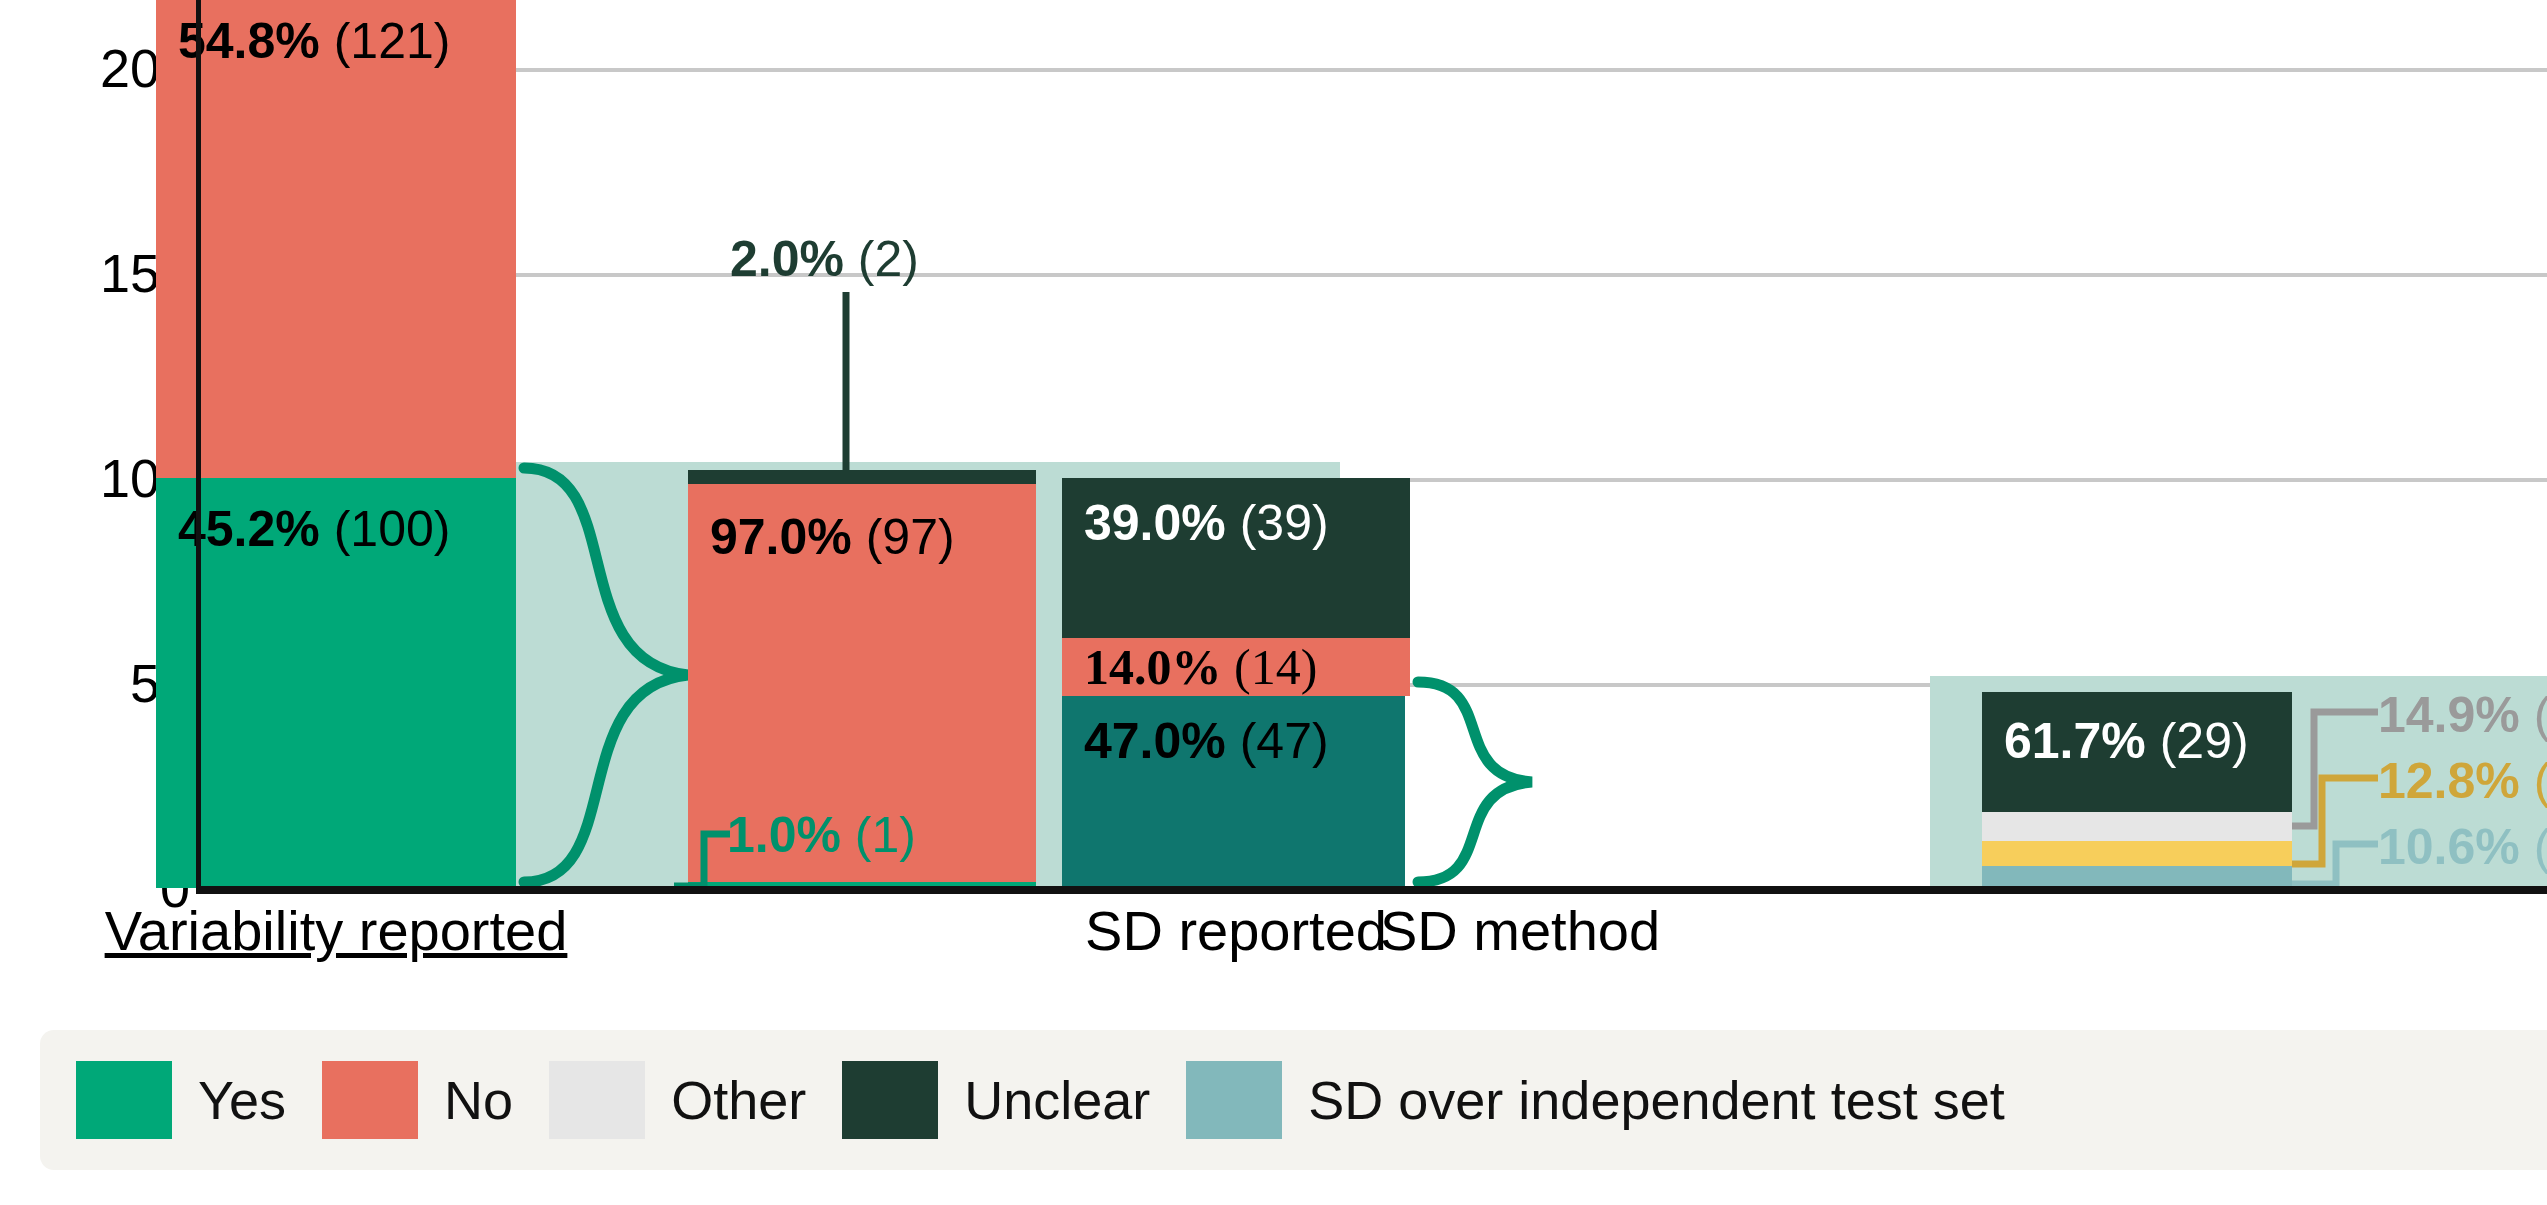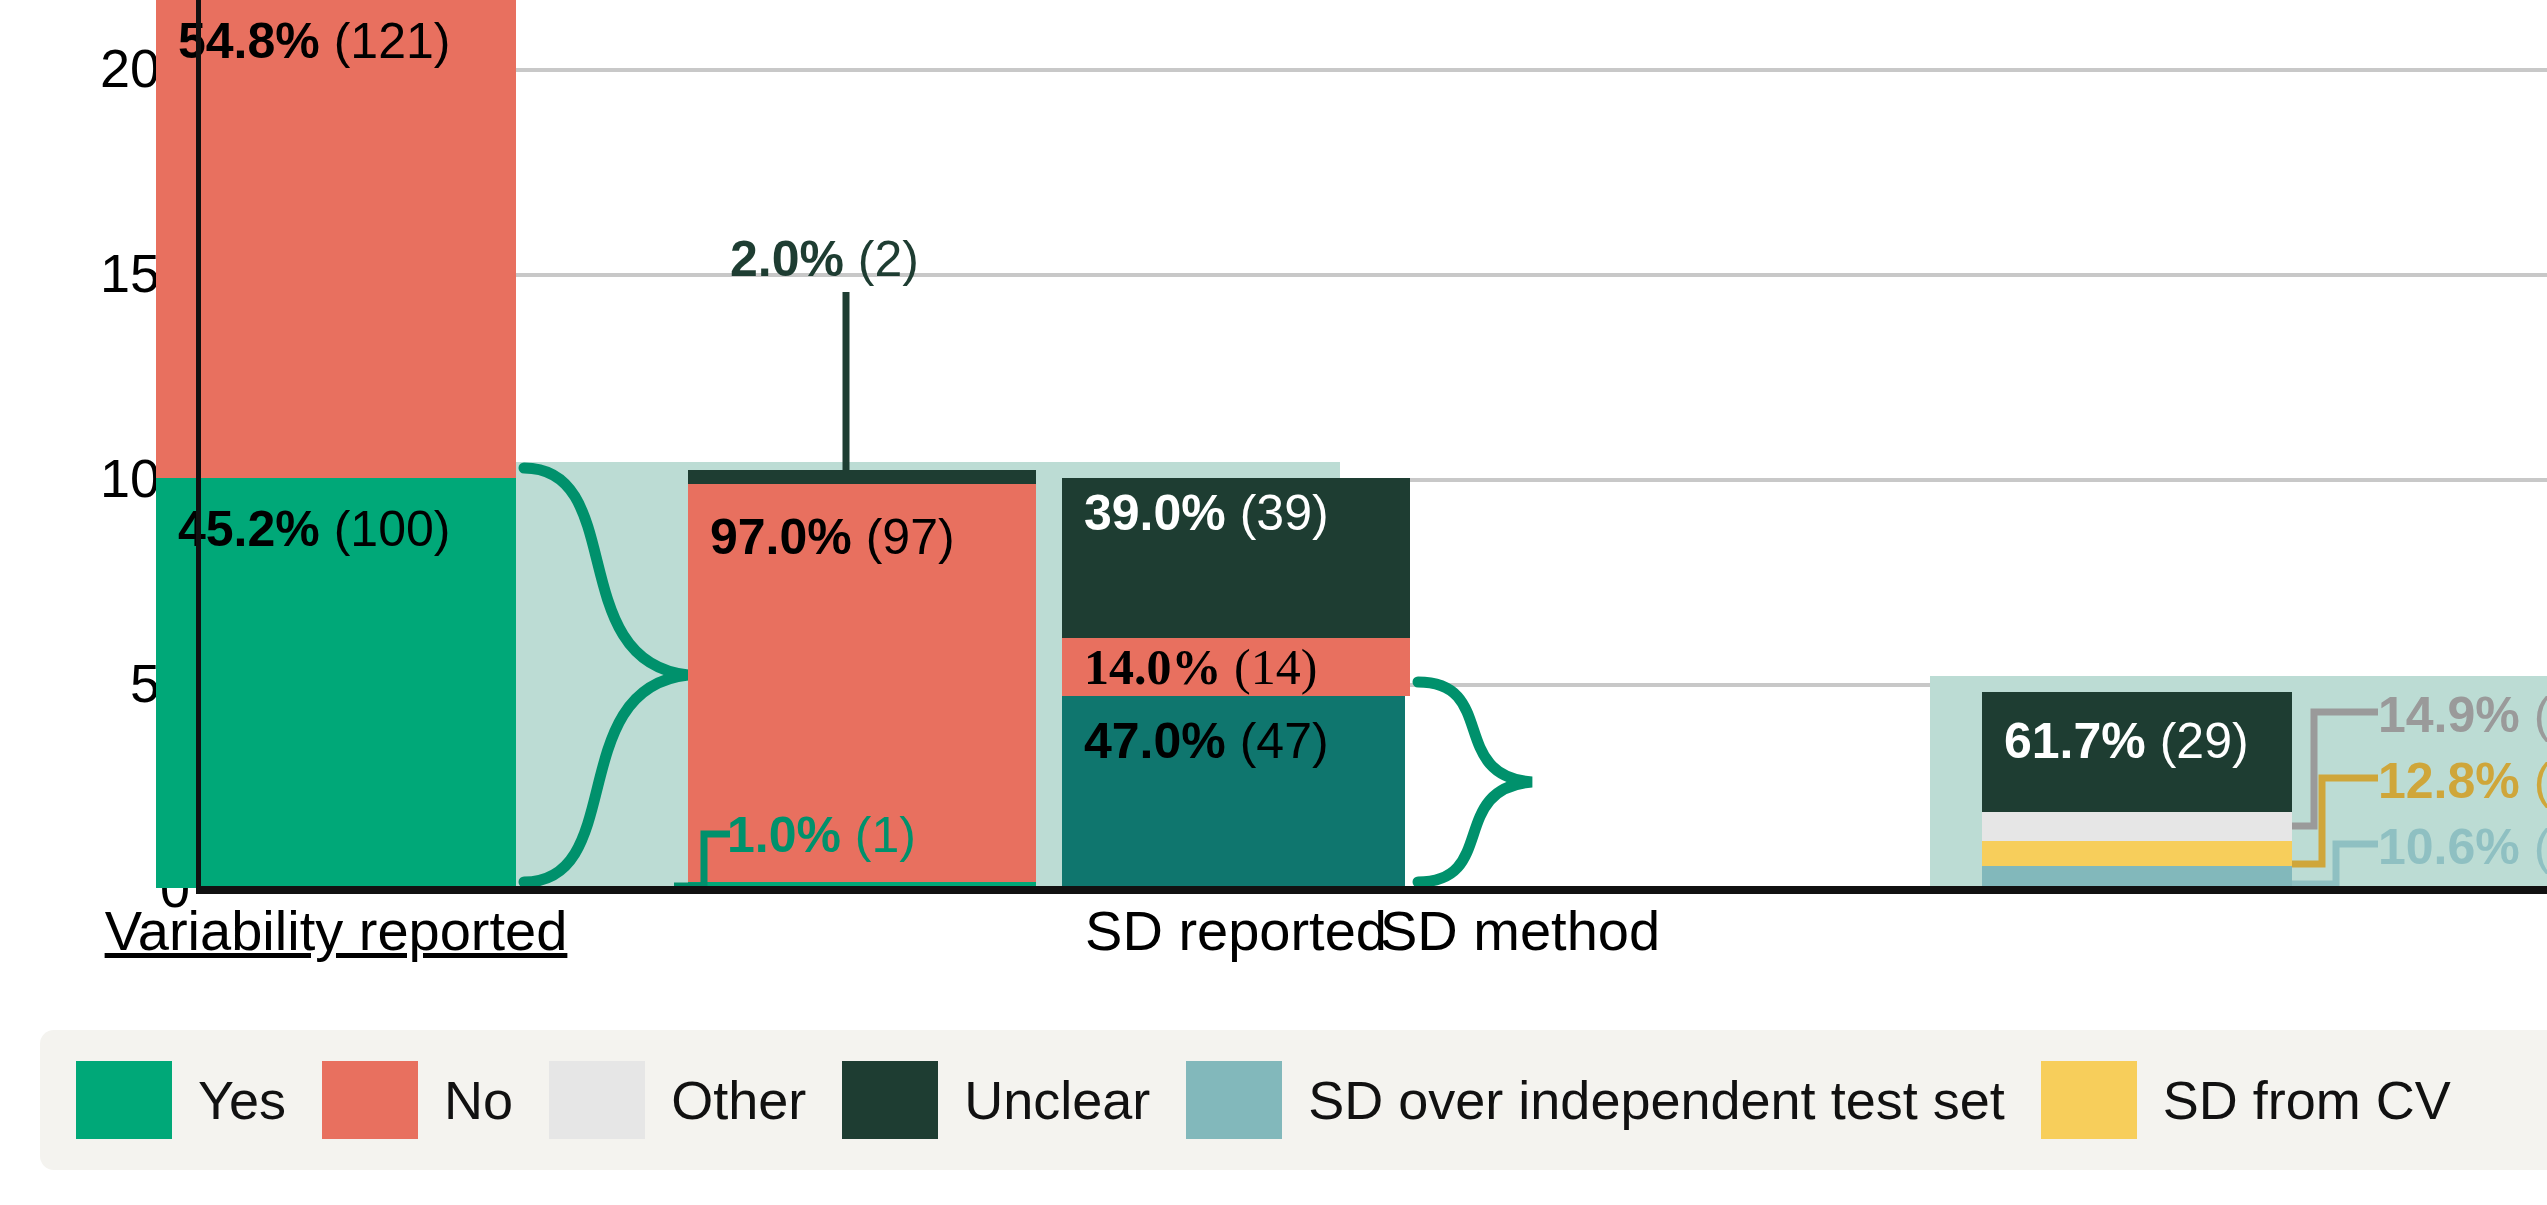--- a/index.html
+++ b/index.html
@@ -128,21 +128,21 @@
     </svg>
 
     <div class="callout" style="left:527px; top:806px; color:#00916c;">
       <span>1.0%</span><span class="paren"> (1)</span>
     </div>
     <svg style="position:absolute;left:468px;top:828px;width:70px;height:62px;">
       <path d="M 6 58 L 36 58 L 36 6 L 62 6" fill="none" stroke="#00916c" stroke-width="7"></path>
     </svg>
 
     <div class="seg" style="left:862px; top:478px; width:348px; height:160px; background:#1e3d32;">
-      <span class="seg-label" style="color:#fff;align-self:flex-start;margin-top:6px;">
+      <span class="seg-label" style="color:#fff;align-self:flex-start;margin-top:16px;">
         <span>39.0%</span><span class="paren"> (39)</span>
       </span>
     </div>
 
     <div class="seg" style="left:862px; top:638px; width:348px; height:58px; background:#e8705f;">
       <span class="seg-label" style="color:#000;font-family:Liberation Serif, serif;">
         <span>14.0%</span><span class="paren"> (14)</span>
       </span>
     </div>
 
@@ -210,19 +210,15 @@
       <div class="legend-text">Other</div>
     </div>
     <div class="legend-item">
       <div class="legend-swatch" style="background:#1e3d32;"></div>
       <div class="legend-text">Unclear</div>
     </div>
     <div class="legend-item">
       <div class="legend-swatch" style="background:#82b8bb;"></div>
       <div class="legend-text">SD over independent test set</div>
     </div>
-    <div class="legend-item">
-      <div class="legend-swatch" style="background:#f7ce5b;"></div>
-      <div class="legend-text">SD from CV</div>
-    </div>
   </div>
 
 </div>
 
 </body></html>

